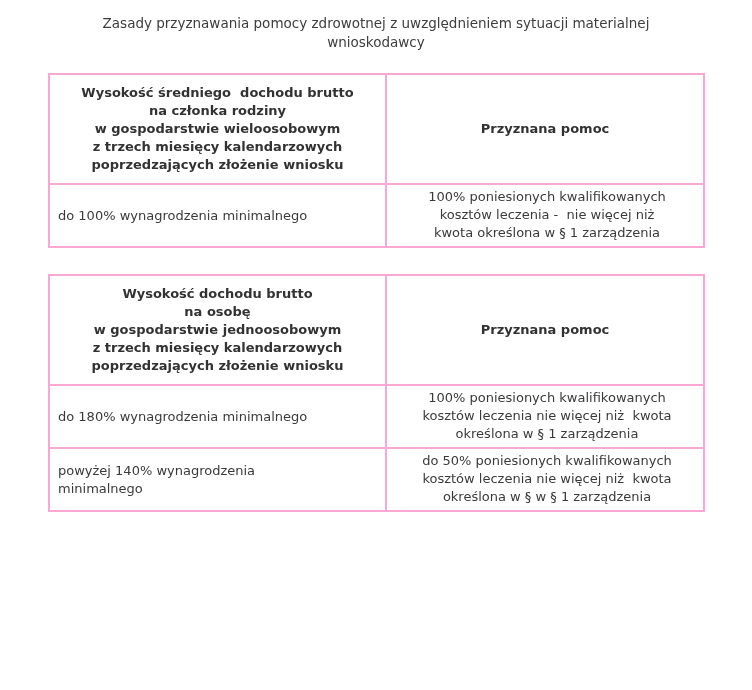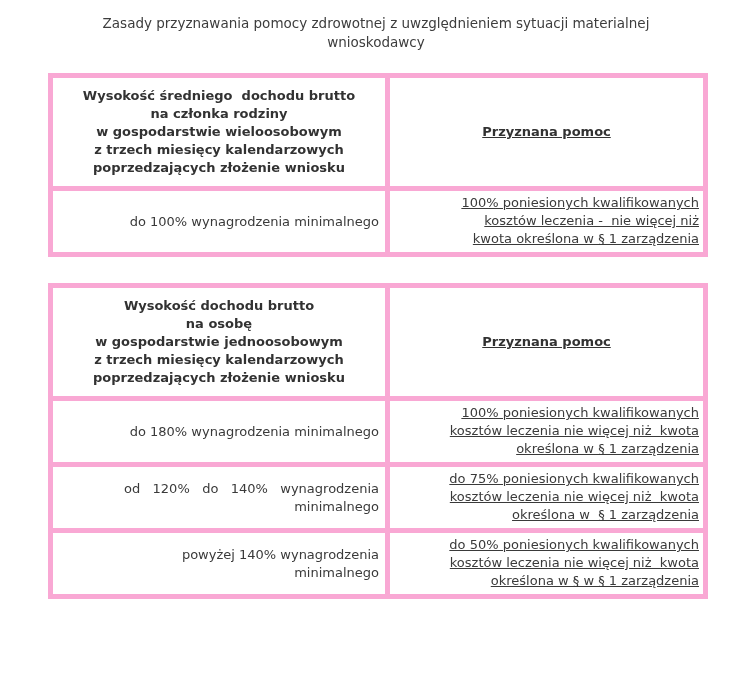--- a/index.html
+++ b/index.html
@@ -28,38 +28,38 @@
   table.rules-table {
     border-collapse: collapse;
     table-layout: fixed;
     width: 655px;
     margin-left: 48px;
     border: 2px solid #222222;
   }
   table.rules-table:first-of-type { margin-top: 21px; }
   table.rules-table + table.rules-table { margin-top: 26px; }
   .rules-table th, .rules-table td {
-    border: 5px solid #f9a8d4;
+    border: 2px solid #f9a8d4;
     font-size: 13px;
     line-height: 18px;
     white-space: pre-wrap;
     vertical-align: middle;
     color: #3a3a3a;
   }
   .rules-table th {
     font-weight: 700;
     text-align: center;
     padding: 9px 6px;
     color: #323232;
   }
   .rules-table th.col-aid { padding: 9px 4px; }
   .col-income { width: 337px; }
-  .col-aid    { width: 318px; text-decoration: underline; }
-  .rules-table td.col-income { padding: 8px 6px 8px 8px; text-align: right; }
-  .rules-table td.col-aid    { padding: 3px 4px 4px 8px; text-align: right; }
+  .col-aid    { width: 318px; }
+  .rules-table td.col-income { padding: 8px 6px 8px 8px; text-align: left; }
+  .rules-table td.col-aid    { padding: 3px 4px 4px 8px; text-align: center; }
 </style>
 </head>
 <body>
 
 <div class="page">
 
   <div class="title">Zasady przyznawania pomocy zdrowotnej z uwzględnieniem sytuacji materialnej wnioskodawcy</div>
 
   <table class="rules-table">
     <thead>
@@ -94,27 +94,20 @@
       </tr>
     </thead>
     <tbody>
       <tr>
         <td class="col-income">do 180% wynagrodzenia minimalnego</td>
         <td class="col-aid">100% poniesionych kwalifikowanych
 kosztów leczenia nie więcej niż  kwota
 określona w § 1 zarządzenia</td>
       </tr>
       <tr>
-        <td class="col-income">od   120%   do   140%   wynagrodzenia
-minimalnego</td>
-        <td class="col-aid">do 75% poniesionych kwalifikowanych
-kosztów leczenia nie więcej niż  kwota
-określona w  § 1 zarządzenia</td>
-      </tr>
-      <tr>
         <td class="col-income">powyżej 140% wynagrodzenia
 minimalnego</td>
         <td class="col-aid">do 50% poniesionych kwalifikowanych
 kosztów leczenia nie więcej niż  kwota
 określona w § w § 1 zarządzenia</td>
       </tr>
     </tbody>
   </table>
 
 </div>

